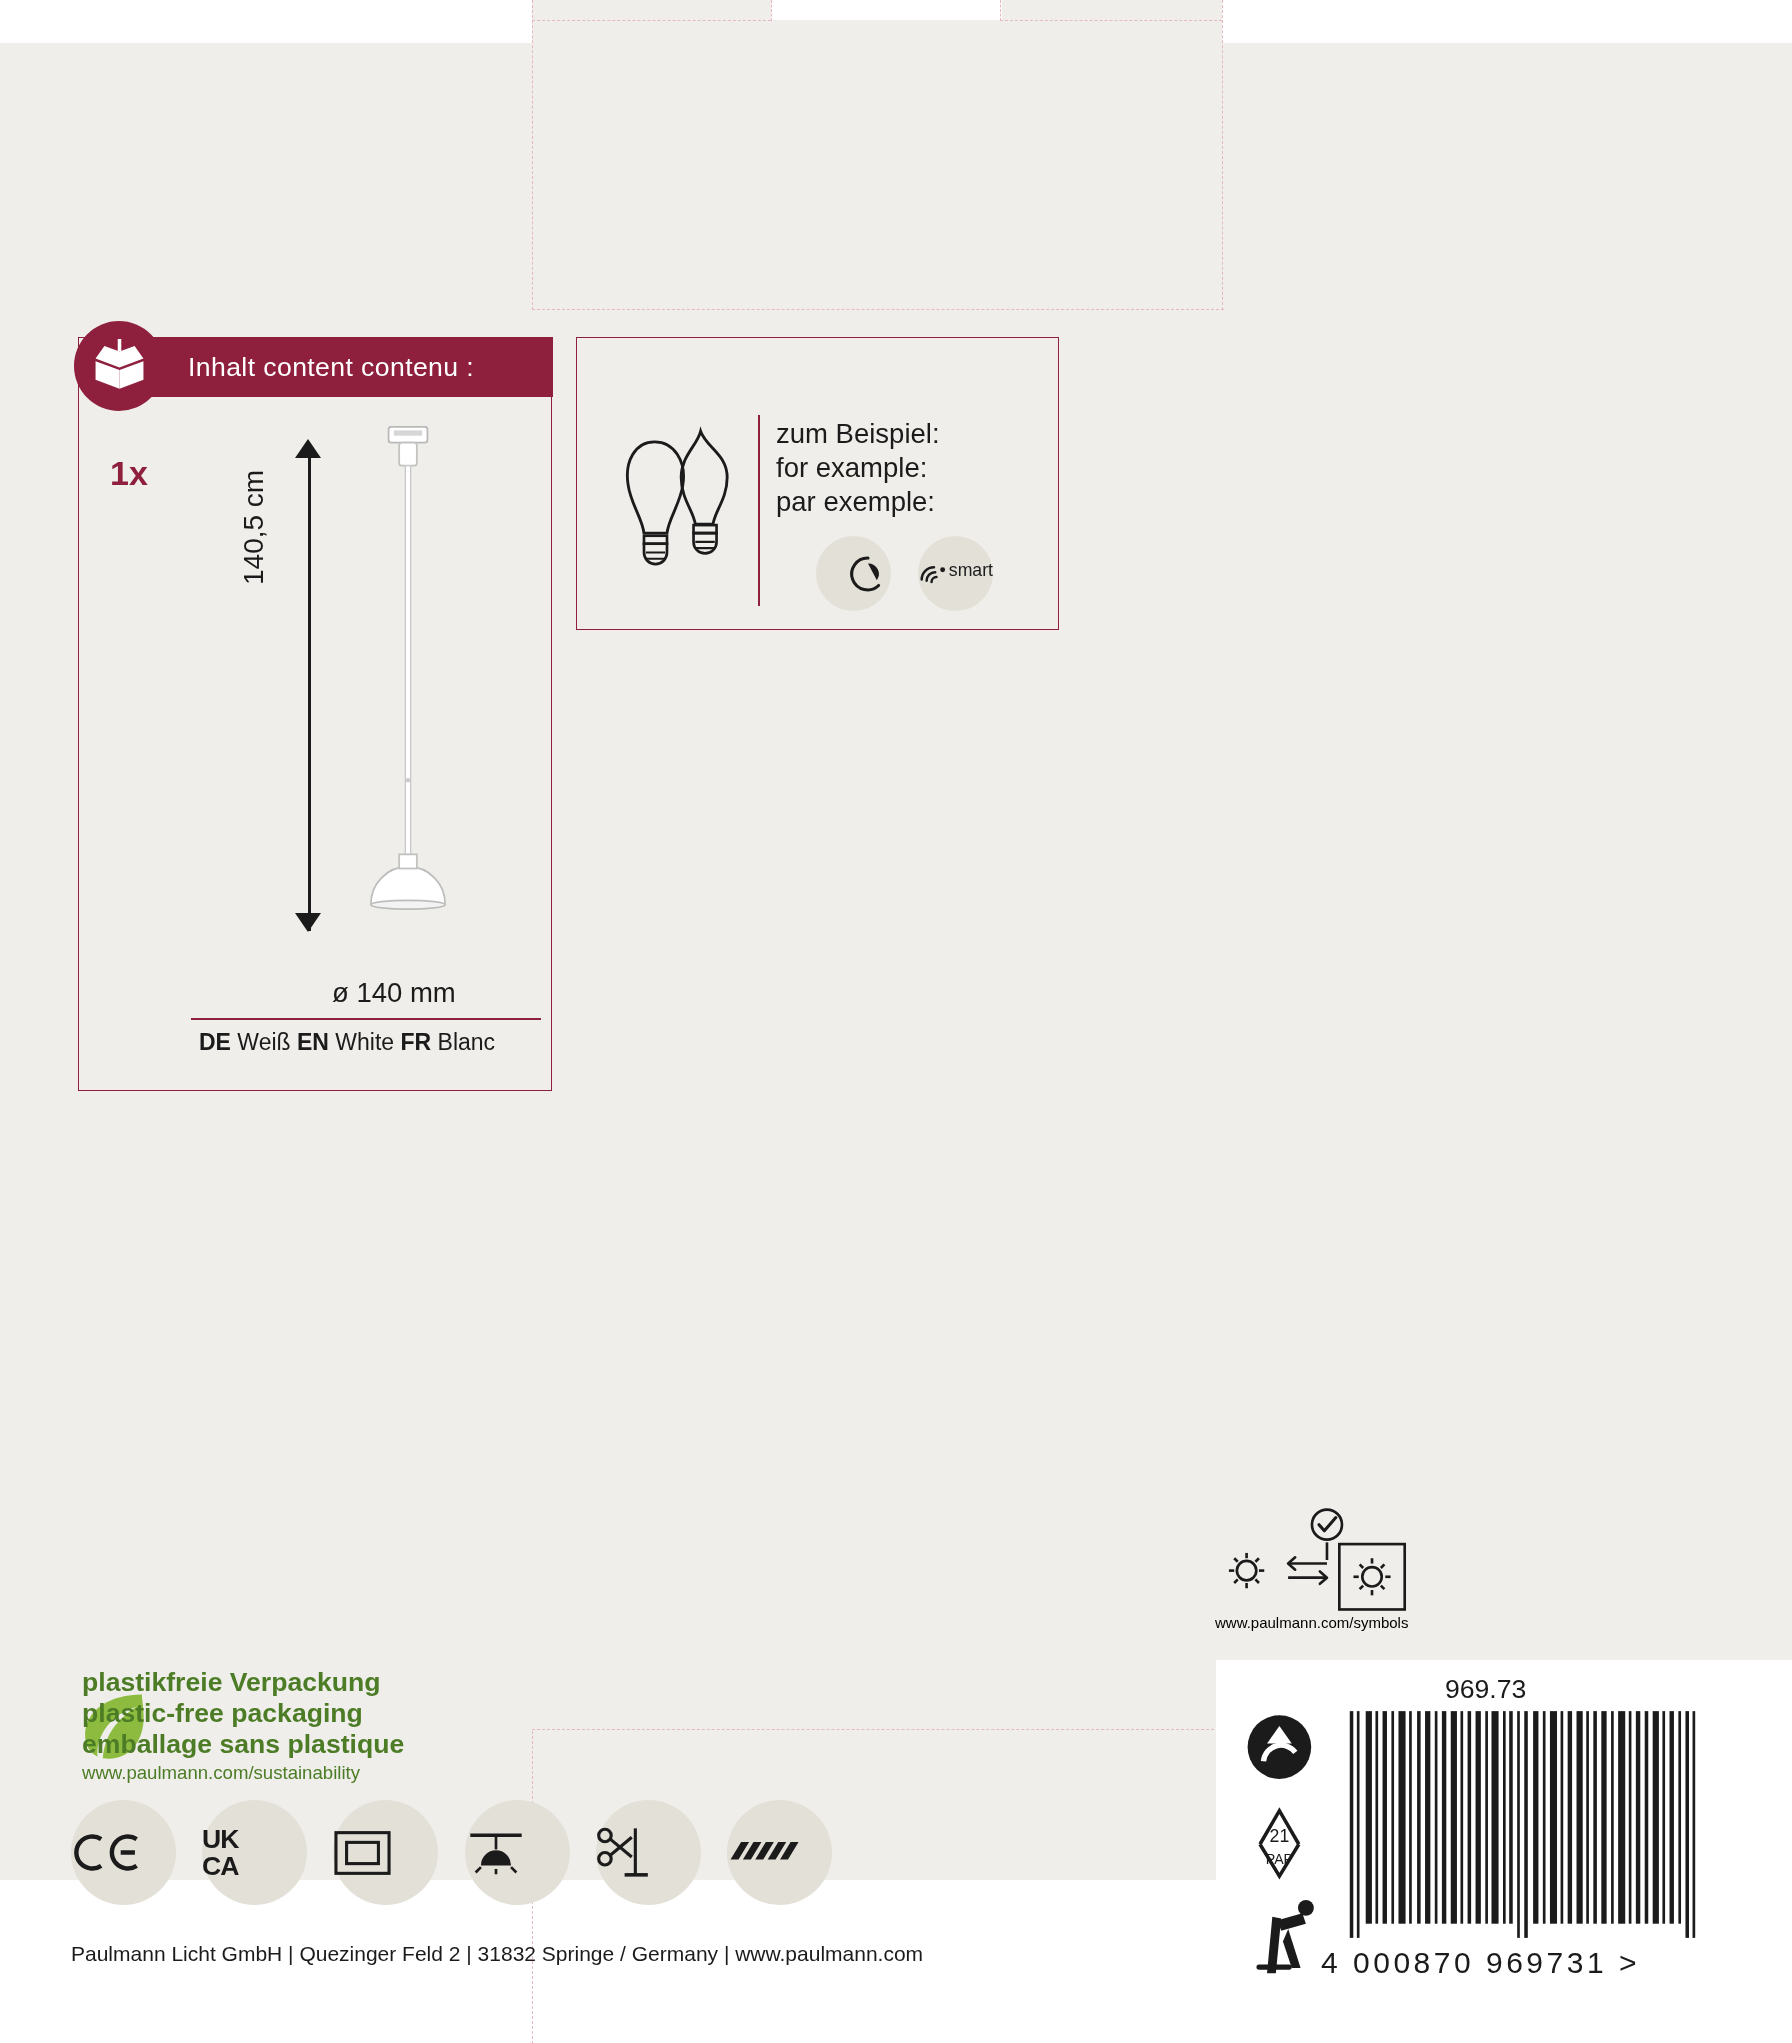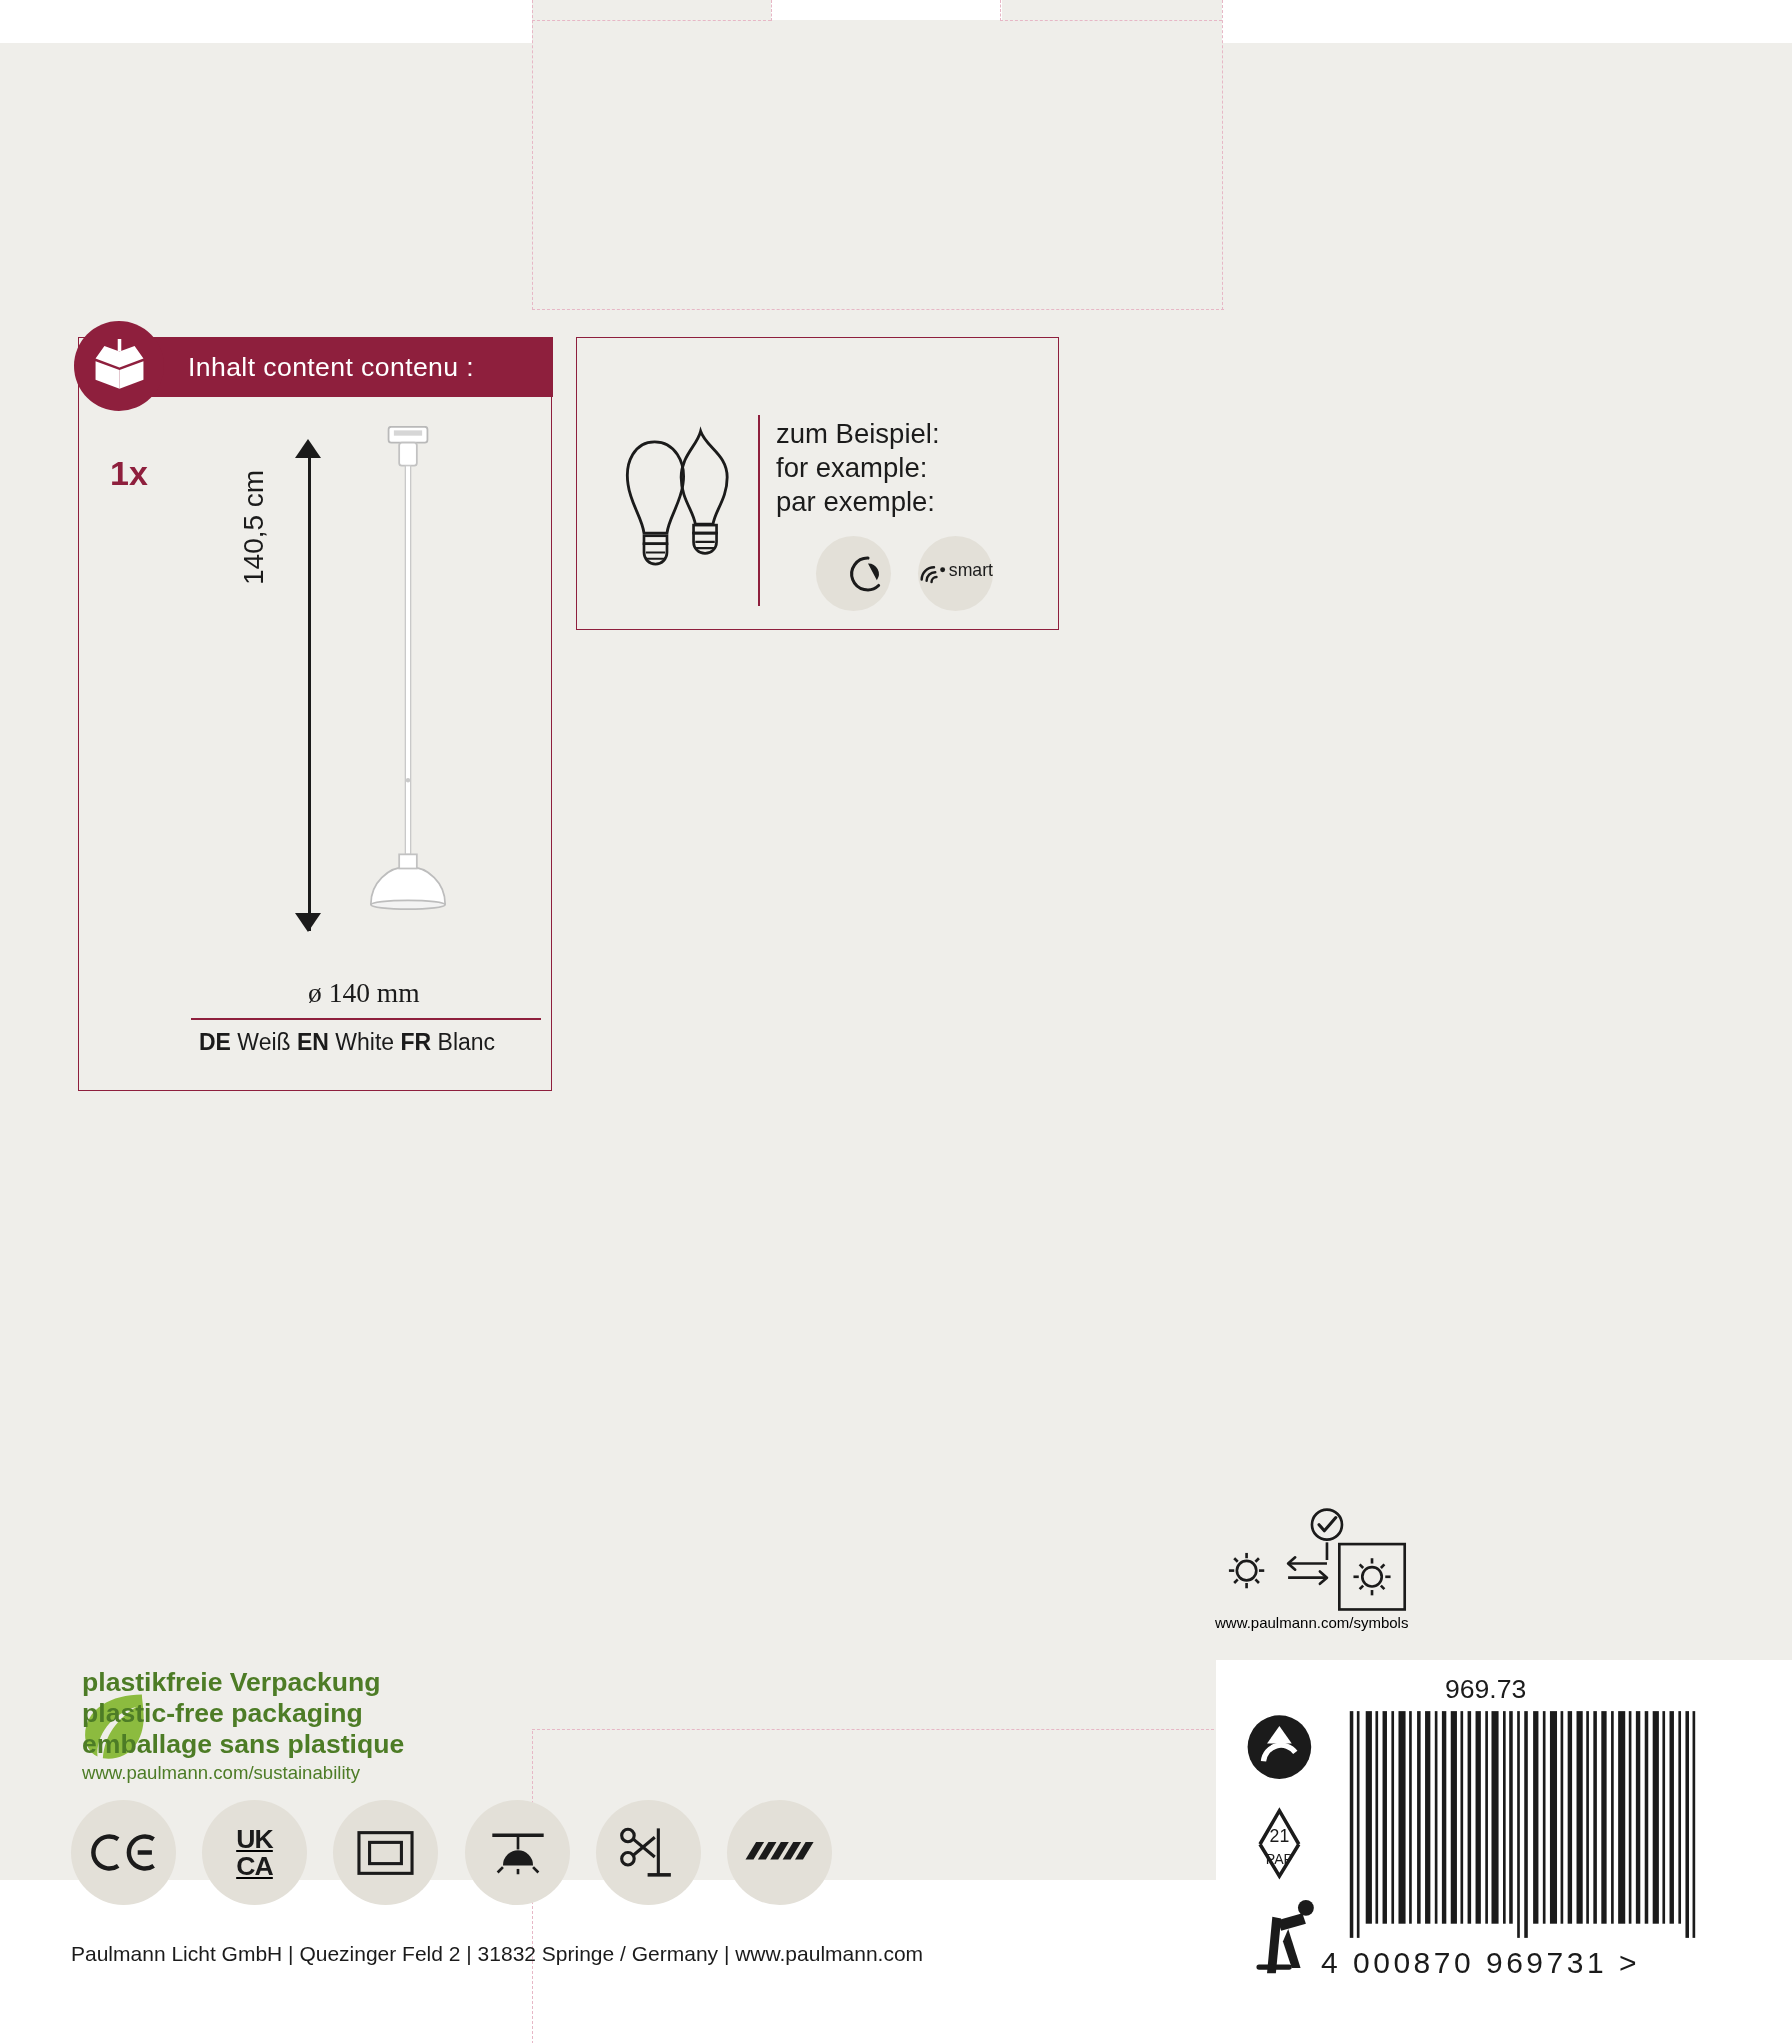--- a/index.html
+++ b/index.html
@@ -103,25 +103,24 @@
     position: absolute;
     left: 238px; top: 585px;
     transform: rotate(-90deg);
     transform-origin: left top;
     font-size: 28px;
     color: #1b1b1b;
     white-space: nowrap;
   }
   .dia-label {
     position: absolute;
-    left: 308px; top: 977px;
+    left: 332px; top: 977px;
     font-size: 27.5px;
     color: #1b1b1b;
     white-space: nowrap;
-    font-family: Liberation Serif, serif;
   }
   .colour-rule {
     position: absolute;
     left: 191px; top: 1018px;
     width: 350px; height: 1.8px;
     background: #8e1f3d;
   }
   .colour-line {
     position: absolute;
     left: 199px; top: 1029px;
@@ -194,22 +193,20 @@
 
   
   .icon-circle {
     position: absolute;
     top: 1800px;
     width: 105px; height: 105px;
     border-radius: 50%;
     background: #e3e0d8;
     display: flex;
     align-items: center;
-    justify-content: center;
-    text-decoration: underline;
   }
 
   .footer-text {
     position: absolute;
     left: 71px; top: 1942px;
     font-size: 21px;
     color: #1b1b1b;
     white-space: nowrap;
   }
 

